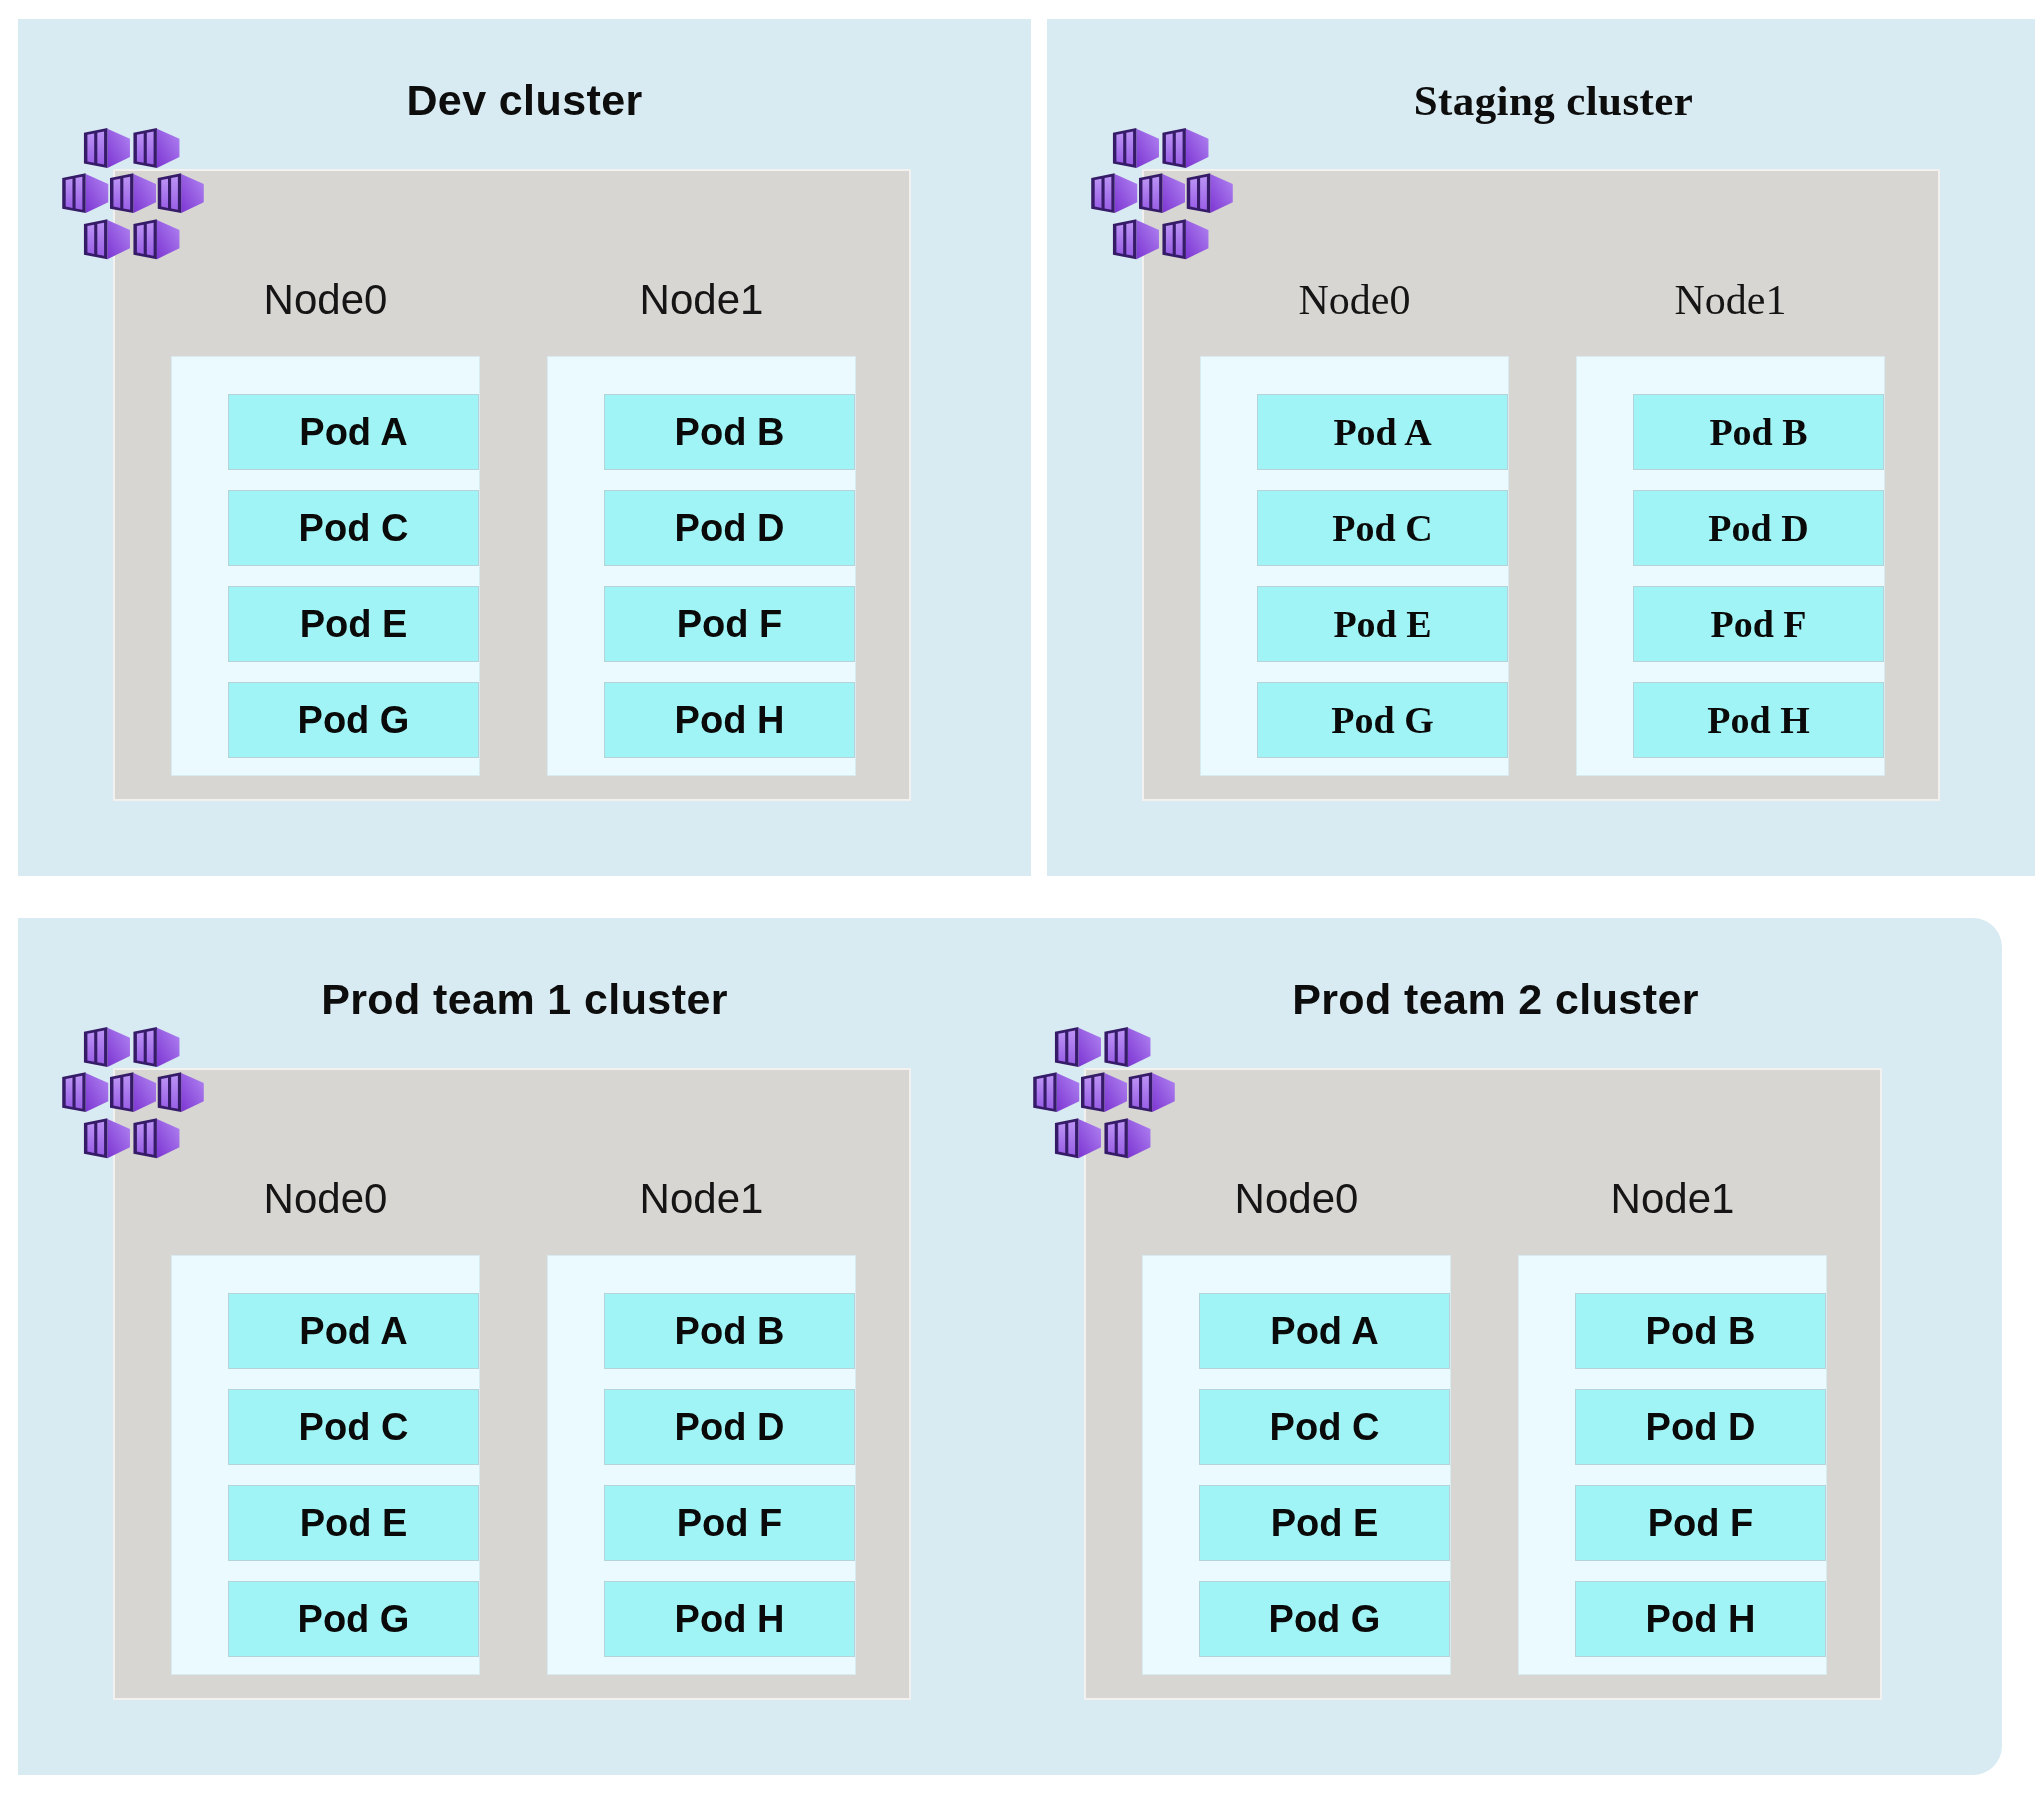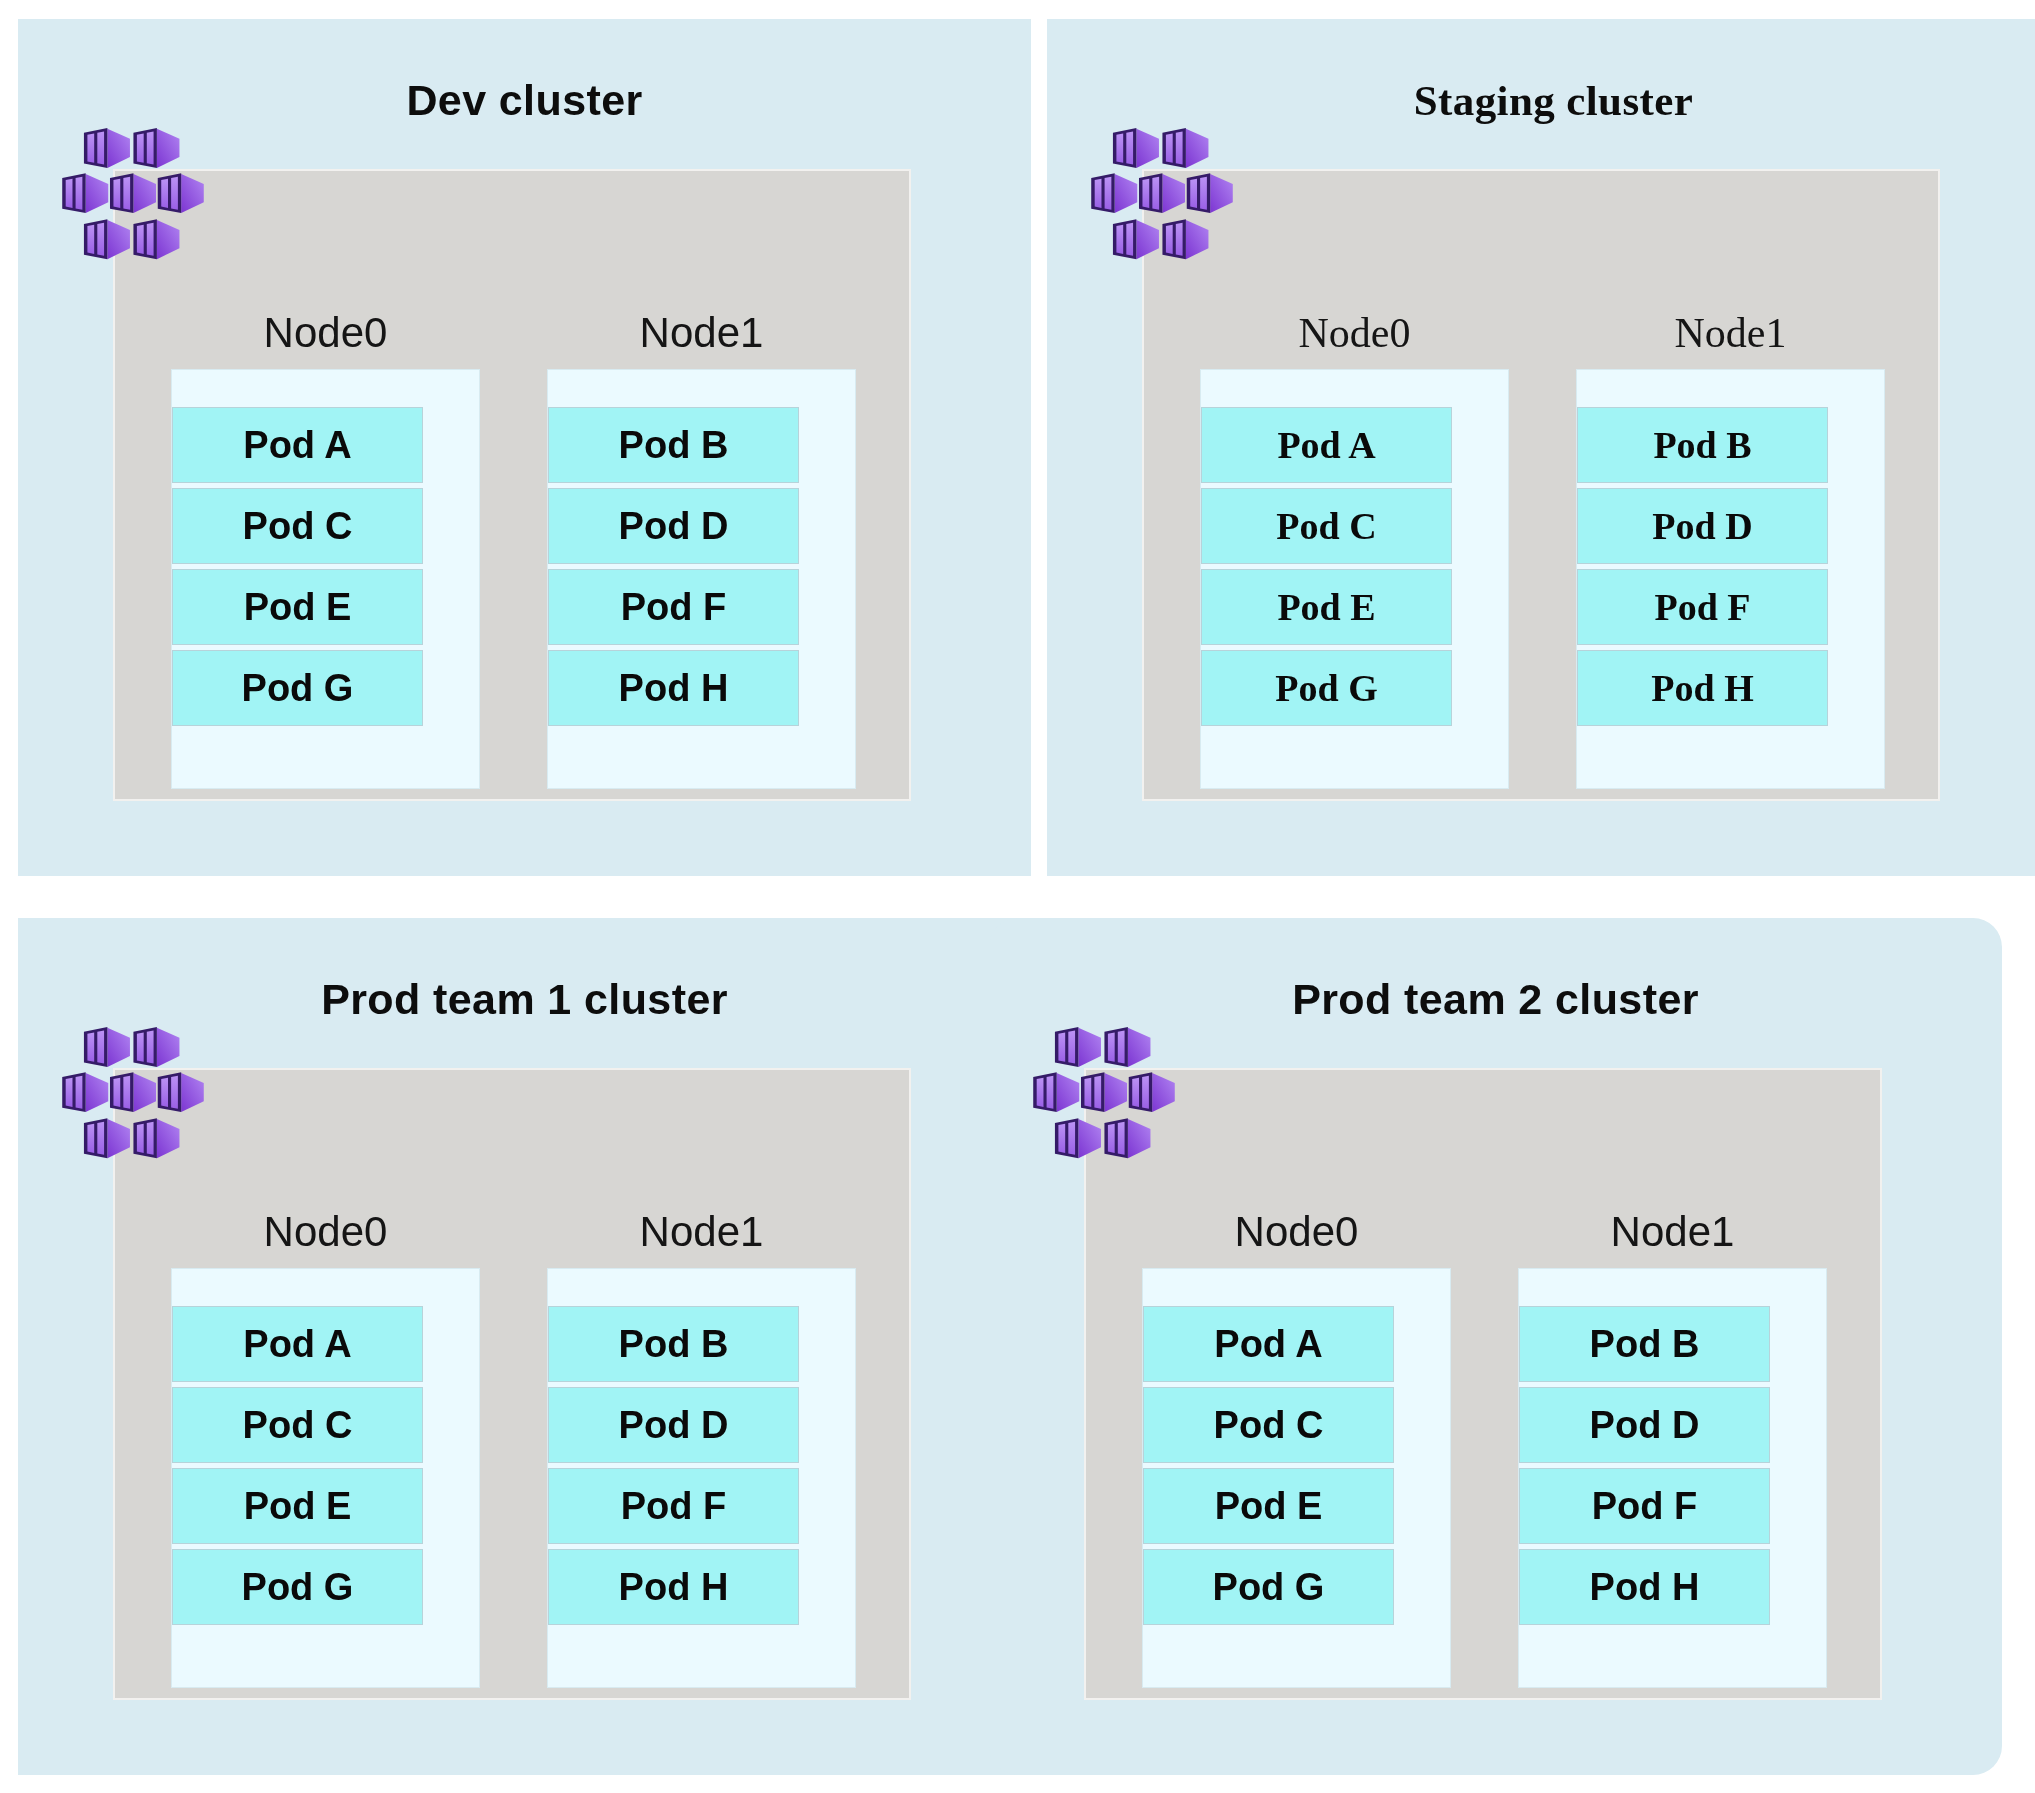--- a/index.html
+++ b/index.html
@@ -27,28 +27,28 @@
     box-sizing:border-box;border:2.6px solid var(--gray-border,#f2f1ef);
     background:var(--gray-bg,#d7d6d3);z-index:1;
   }
   .node{
     position:absolute;top:101px;width:309px;
   }
   .node.node0{left:56px;}
   .node.node1{left:432px;}
   .node-label{
     height:64px;line-height:56px;text-align:center;
-    font-size:42px;font-weight:400;color:#151515;margin-top:33px;
+    font-size:42px;font-weight:400;color:#151515;
   }
   .node-box{
     box-sizing:border-box;width:309px;height:420px;
     background:var(--nodebox-bg,#ebfaff);
     border:1.7px solid var(--nodebox-border,#d8ebf1);
-    display:flex;flex-direction:column;align-items:flex-start;
-    padding-top:37px;gap:5px;
+    display:flex;flex-direction:column;align-items:flex-end;
+    padding-top:37px;gap:20px;margin-top:20px;
   }
   .pod{
     box-sizing:border-box;width:251px;height:76px;flex:0 0 76px;
     background:var(--pod-bg,#a1f4f5);
     border:1.7px solid var(--pod-border,#b7d3da);
     display:flex;align-items:center;justify-content:center;
     font-size:38px;font-weight:700;color:#0a0a0a;
   }
   .svg-defs{position:absolute;width:0;height:0;overflow:hidden;}
 </style>

